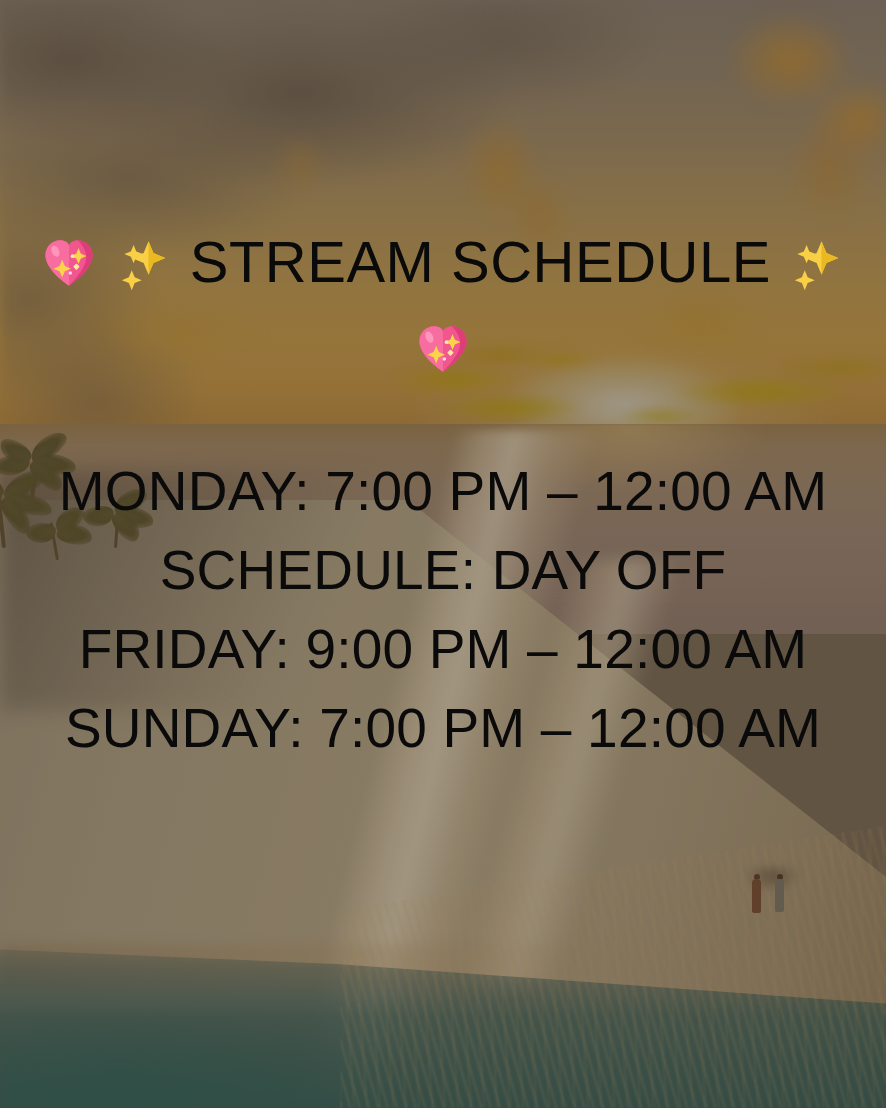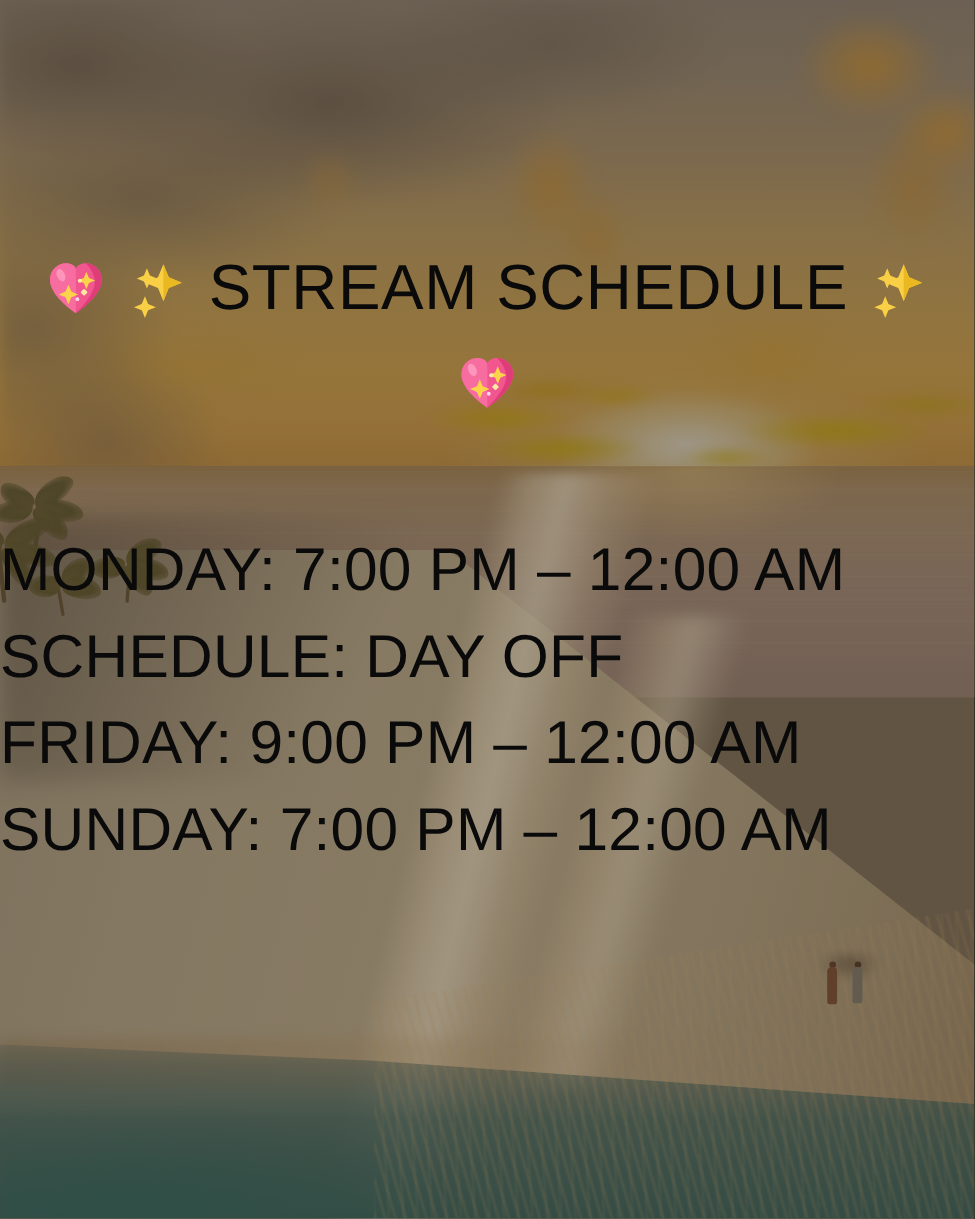--- a/index.html
+++ b/index.html
@@ -286,23 +286,22 @@
     line-height: 76px;
     letter-spacing: 0.5px;
     font-weight: 400;
     white-space: nowrap;
   }
 
   .schedule {
     position: absolute;
     left: 0; right: 0;
     top: 452px;
-    text-align: left;
+    text-align: center;
     color: #0a0a0a;
-    margin-top: 26px;
   }
   .sched-line {
     font-size: 55px;
     line-height: 79px;
     font-weight: 400;
     letter-spacing: 0.2px;
     white-space: nowrap;
   }
 
   

